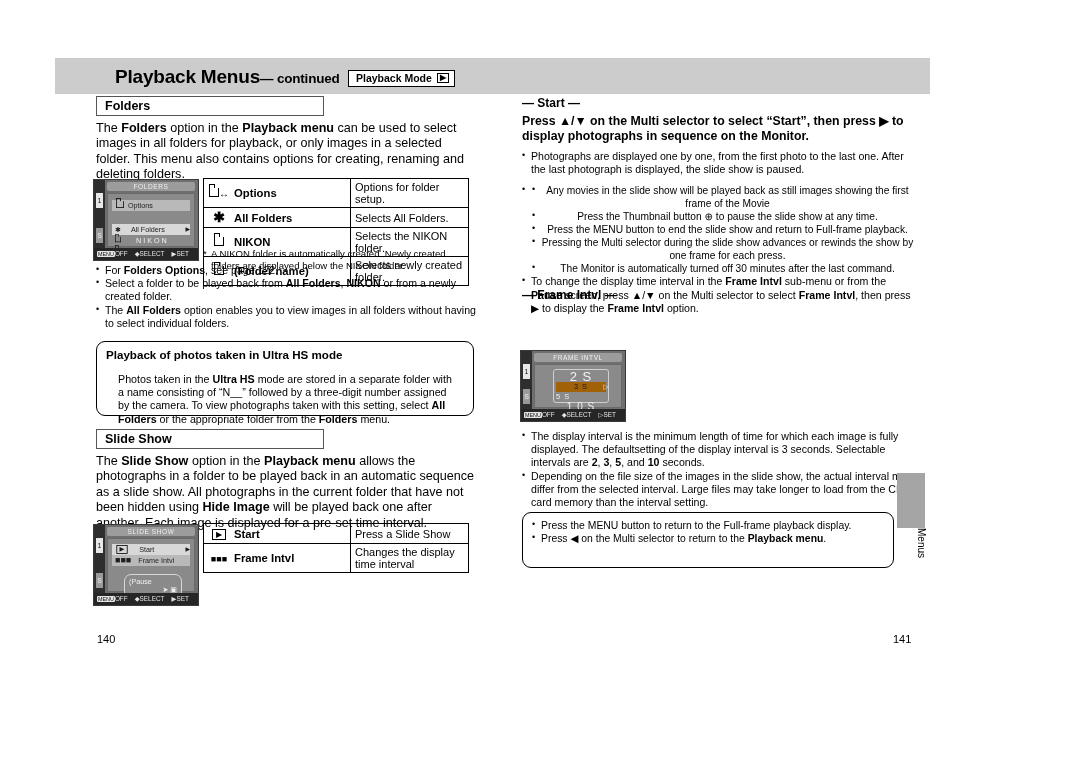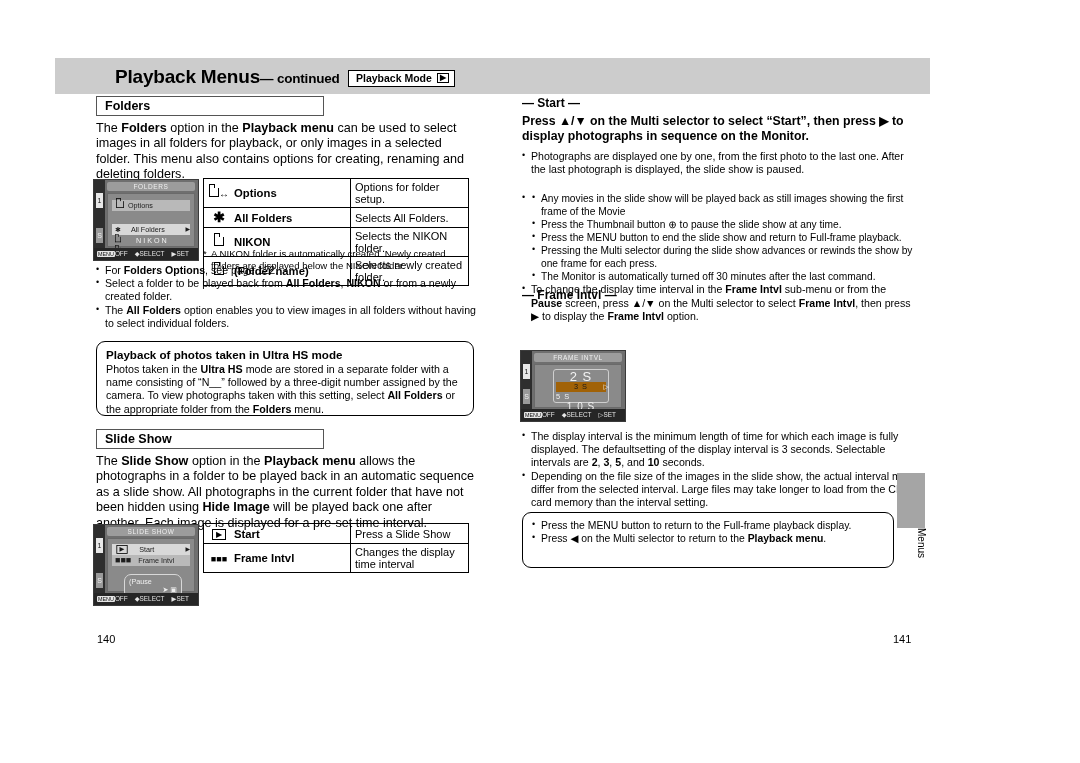--- a/index.html
+++ b/index.html
@@ -104,22 +104,23 @@
     margin-bottom: 0px;
   }
   ul.bl > li:before {
     content: "\2022";
     position: absolute;
     left: 0; top: -1px;
     font-size: 9px;
   }
   ul.bl ul.bl2 {
     list-style: none;
-    margin: 16px 0 0 10px;
+    margin: 8px 0 0 10px;
     padding: 0;
+    text-align: center;
   }
   ul.bl2 > li {
     font-size: 10.2px;
     line-height: 13px;
     padding-left: 9px;
     position: relative;
   }
   ul.bl2 > li:before {
     content: "\2022";
     position: absolute;
@@ -204,21 +205,21 @@
     border-radius: 9px;
     padding: 6px 9px 7px 9px;
     box-sizing: border-box;
   }
   .callout h4 {
     margin: 0 0 2px 0;
     font-size: 11.6px;
     font-weight: bold;
   }
   .callout p {
-    margin: 0;
+    margin: 12px;
     font-size: 10.7px;
     line-height: 13.2px;
   }
   .callout ul.bl > li { font-size: 10.4px; line-height: 13.4px; }
 
   
   .lcd {
     position: relative;
     background: #6f6f6f;
     border: 1px solid #3a3a3a;

